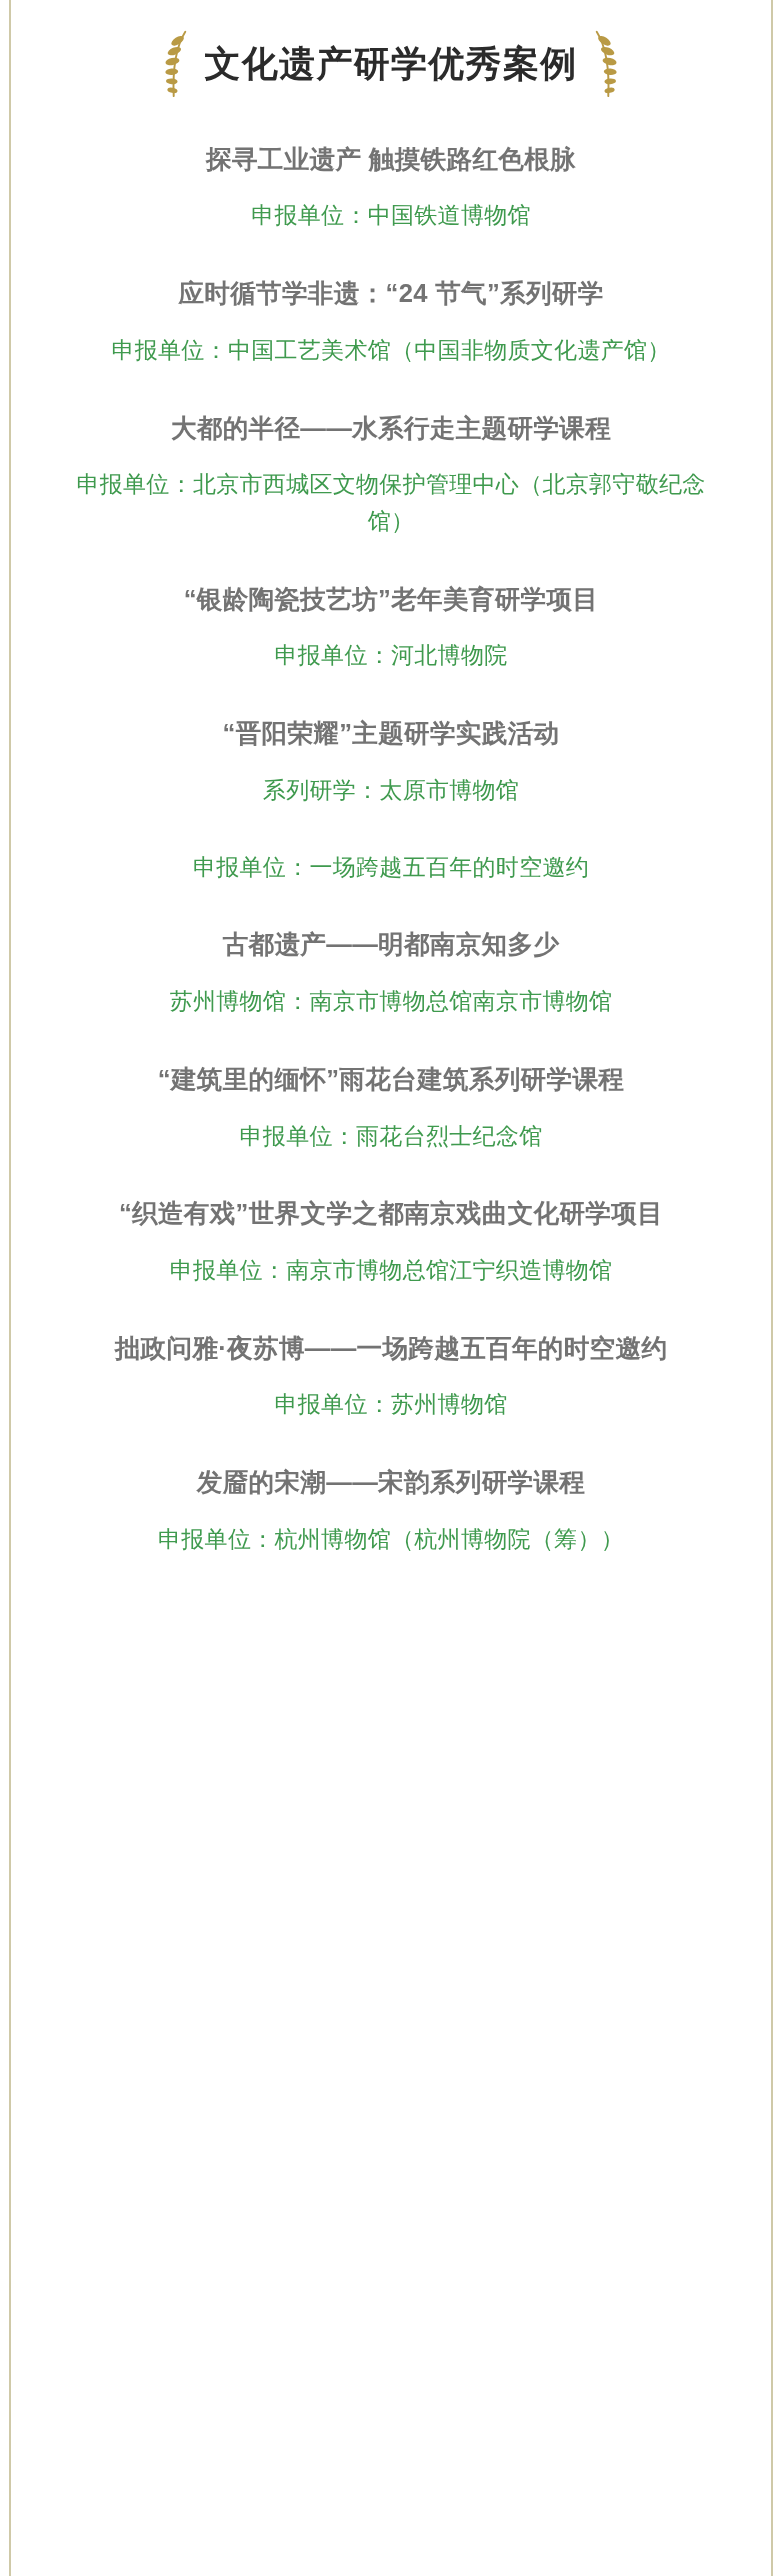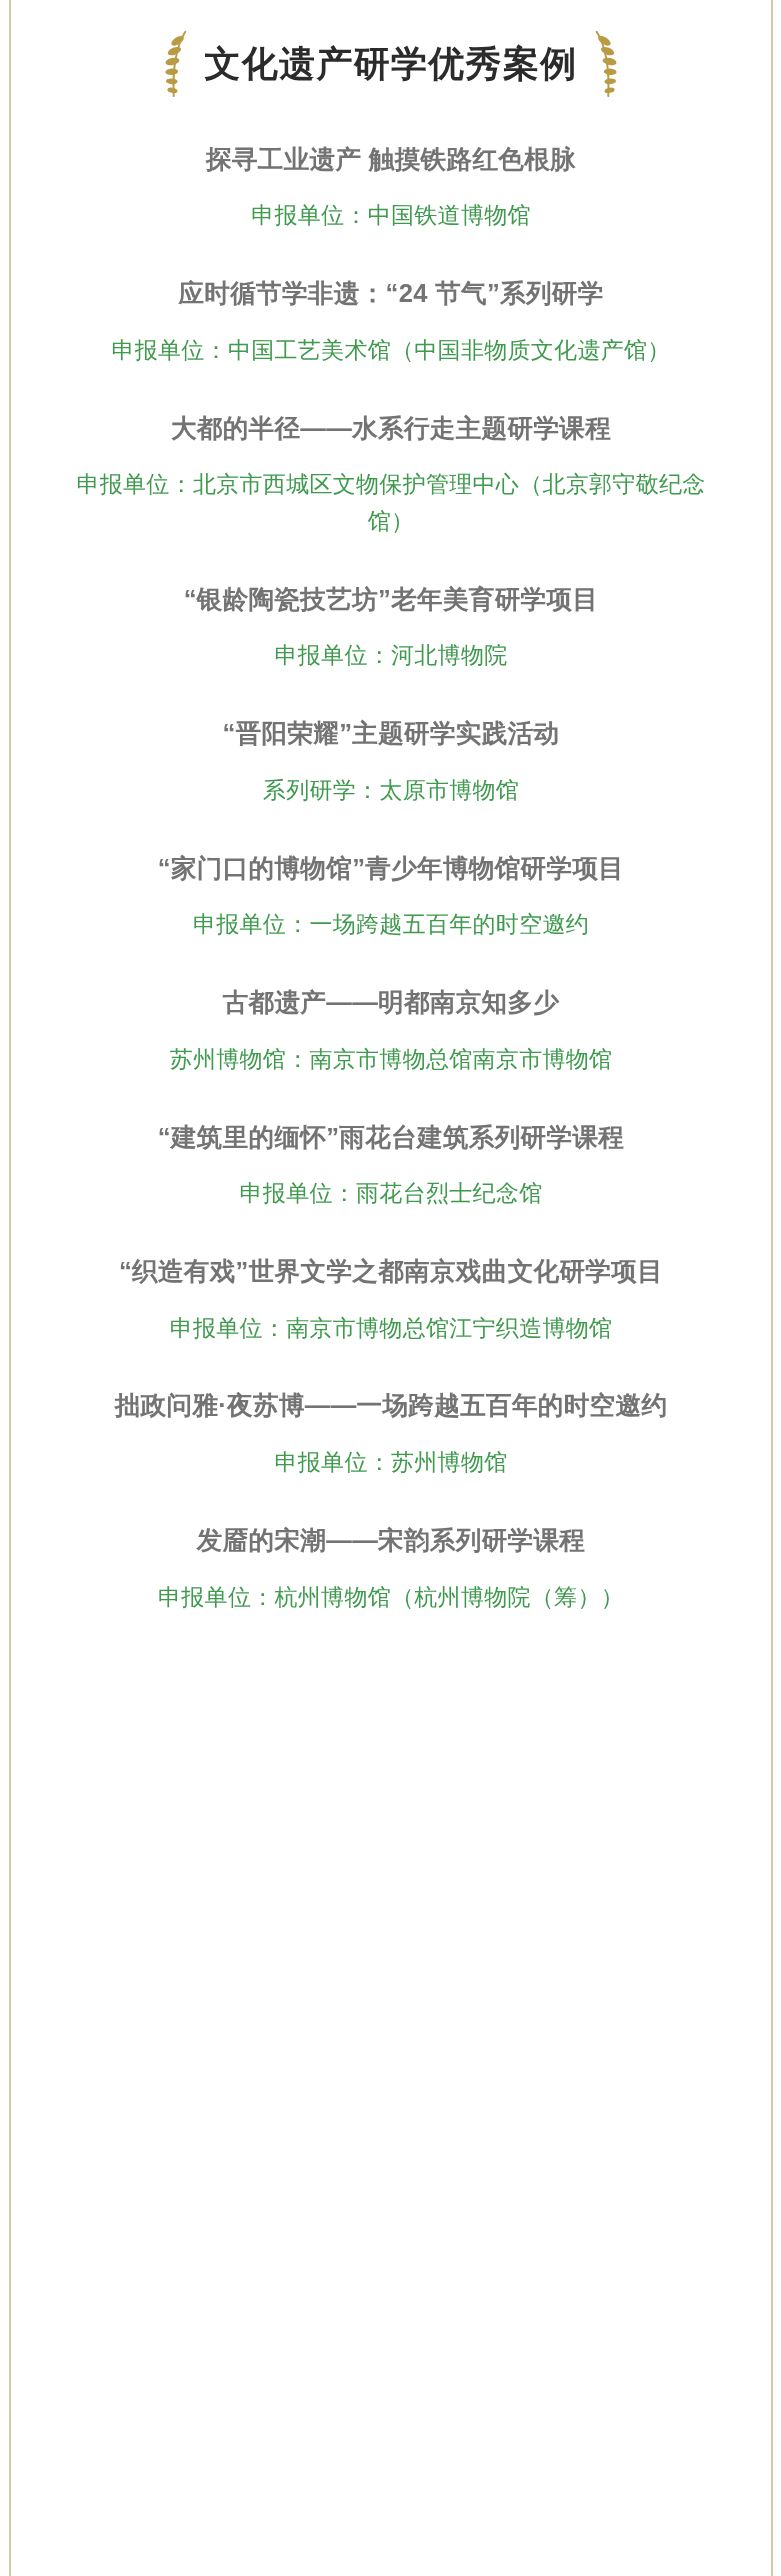--- a/index.html
+++ b/index.html
@@ -136,21 +136,20 @@
       <div class="entry-title">“银龄陶瓷技艺坊”老年美育研学项目</div>
       <div class="entry-unit">申报单位：河北博物院</div>
     </div>
 
     <div class="entry">
       <div class="entry-title">“晋阳荣耀”主题研学实践活动</div>
       <div class="entry-unit">系列研学：太原市博物馆</div>
     </div>
 
     <div class="entry">
-      <div class="entry-title">“家门口的博物馆”青少年博物馆研学项目</div>
       <div class="entry-unit">申报单位：一场跨越五百年的时空邀约</div>
     </div>
 
     <div class="entry">
       <div class="entry-title">古都遗产——明都南京知多少</div>
       <div class="entry-unit">苏州博物馆：南京市博物总馆南京市博物馆</div>
     </div>
 
     <div class="entry">
       <div class="entry-title">“建筑里的缅怀”雨花台建筑系列研学课程</div>

